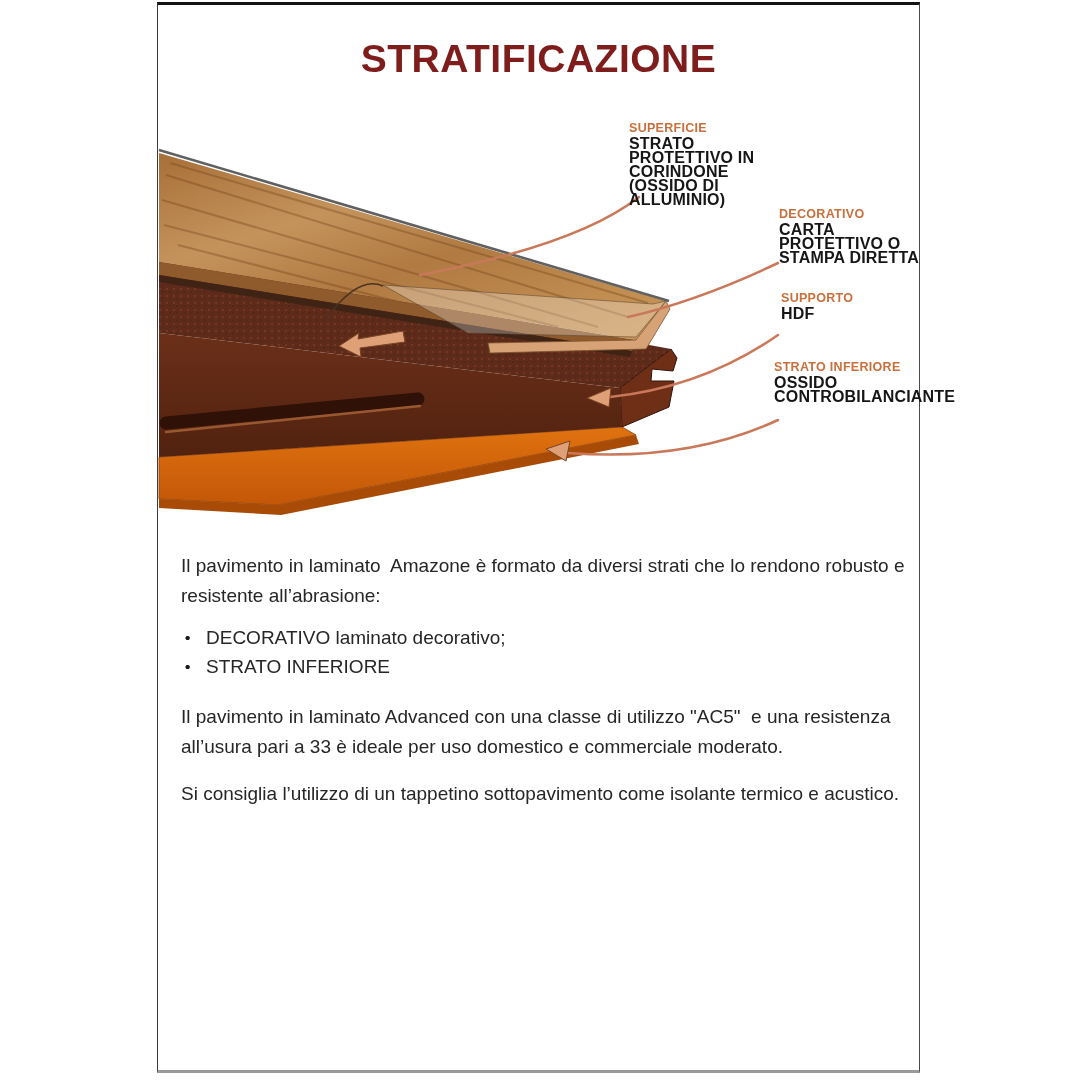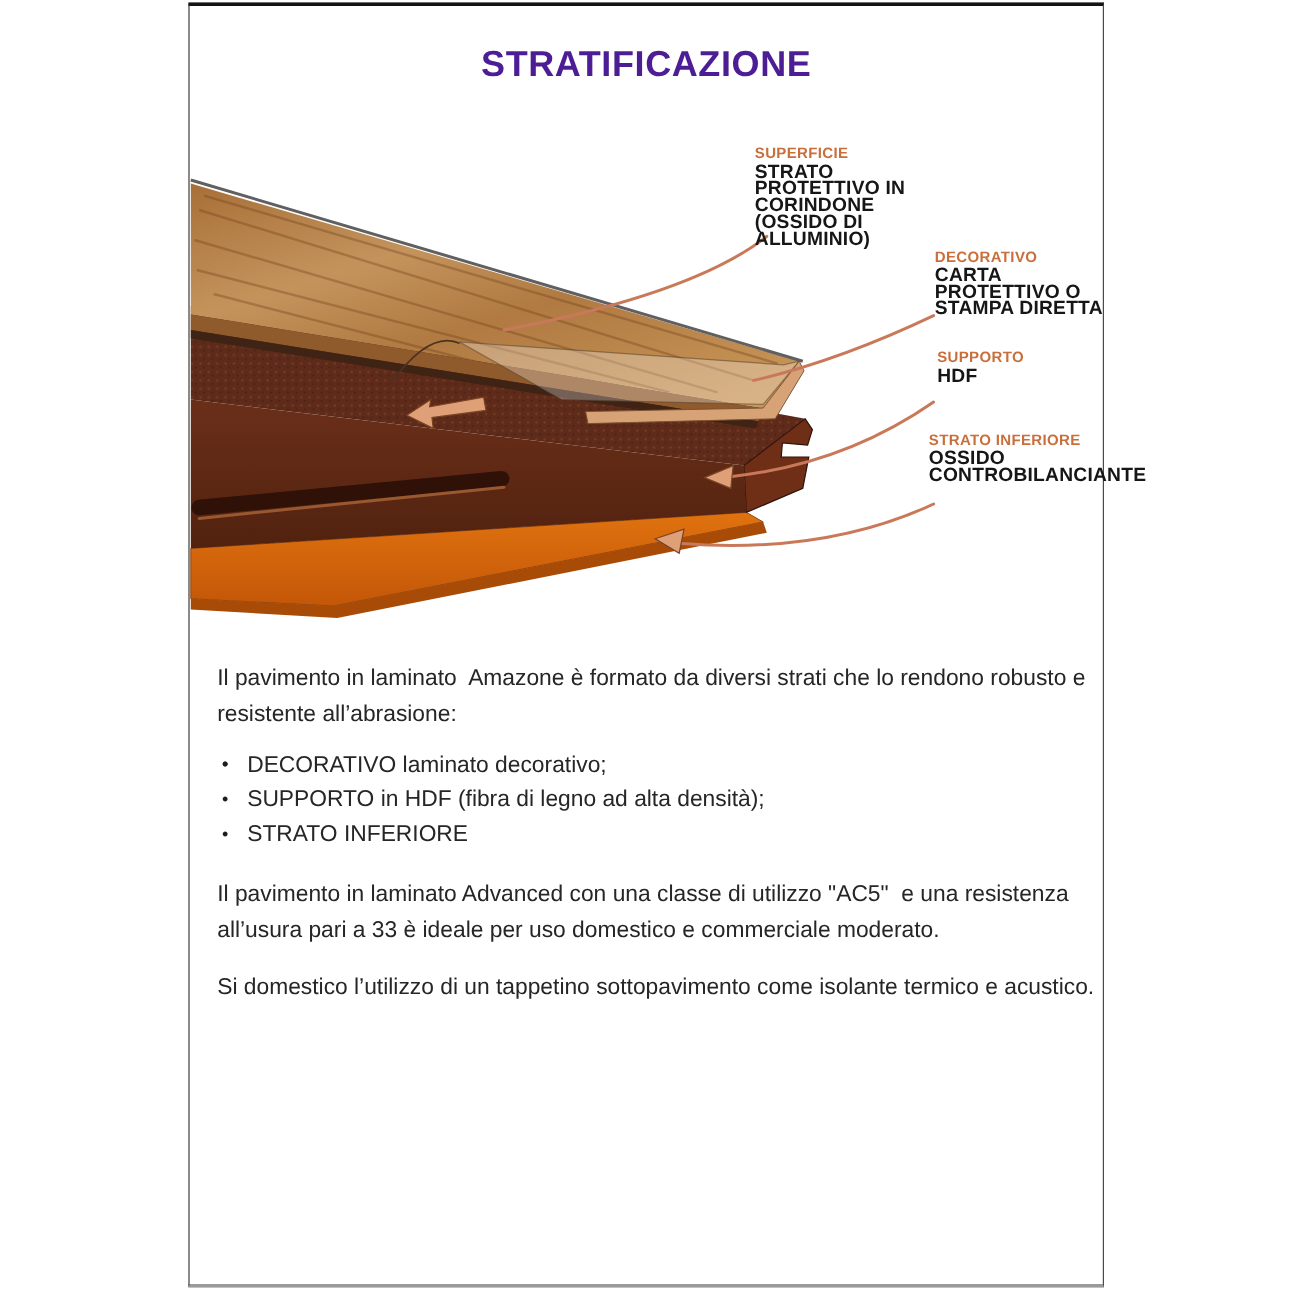--- a/index.html
+++ b/index.html
@@ -10,21 +10,21 @@
     background:#ffffff;
     border-top:3px solid #141414;
     border-left:1.5px solid #3c3c3c;
     border-right:1.5px solid #4a4a4a;
     border-bottom:3px solid #9a9a9a;
     box-sizing:border-box;
   }
 
   .title{
     position:absolute;left:0;top:32px;width:100%;
-    text-align:center;font-size:30px;font-weight:bold;color:#4c1d95;
+    text-align:center;font-size:39px;font-weight:bold;color:#7f1d1d;
     letter-spacing:.5px;
   }
 
   .diagram{position:absolute;left:0;top:100px;width:763px;height:420px;}
   .diagram svg{position:absolute;left:0;top:0;}
 
   .d-label{position:absolute;width:150px;}
   .d-label .d-title{font-size:12.5px;font-weight:bold;color:#C96F3B;letter-spacing:.3px;margin:0 0 2px 0;}
   .d-label .d-desc{font-size:16px;line-height:14px;font-weight:bold;color:#161616;letter-spacing:.2px;margin:0;}
   .lbl-0{left:471px;top:16px;}
@@ -132,21 +132,21 @@
       <p class="d-desc">OSSIDO CONTROBILANCIANTE</p>
     </div>
   </div>
 
   <div class="bodytext">
     <p class="p1"><span class="b">Il pavimento in laminato  Amazone </span><span>è formato da diversi strati che lo rendono robusto e resistente all’abrasione:</span></p>
 
     <ul class="layers">
       <li><span class="dot">•</span></li>
       <li><span class="dot">•</span><span><span class="b">DECORATIVO </span><span>laminato decorativo;</span></span></li>
-      <li><span class="dot">•</span><span><span class="b">SUPPORTO </span><span>in </span><span class="b">HDF </span><span>(fibra di legno ad alta densità);</span></span></li>
+      <li><span class="dot">•</span></li>
       <li><span class="dot">•</span><span><span class="b">STRATO INFERIORE</span></span></li>
     </ul>
 
     <p class="p2"><span>Il pavimento in laminato Advanced con una classe di utilizzo "AC5"  e una resistenza all’usura pari a 33 è ideale per uso domestico e commerciale moderato.</span></p>
-    <p class="p3"><span>Si domestico l’utilizzo di un tappetino sottopavimento come isolante termico e acustico.</span></p>
+    <p class="p3"><span>Si consiglia l’utilizzo di un tappetino sottopavimento come isolante termico e acustico.</span></p>
   </div>
 
 </div>
 
 </body></html>

